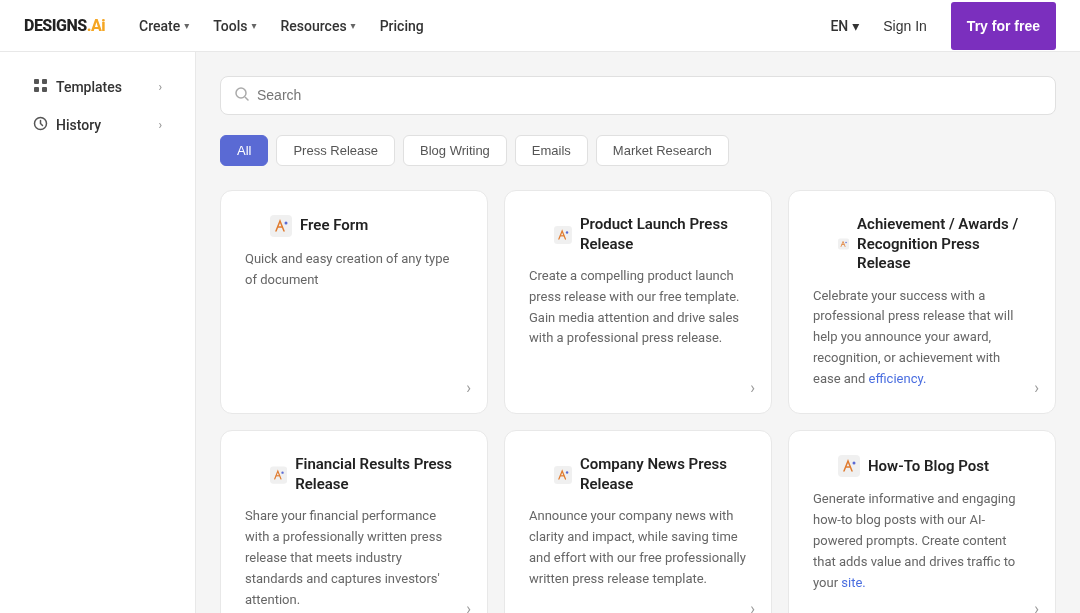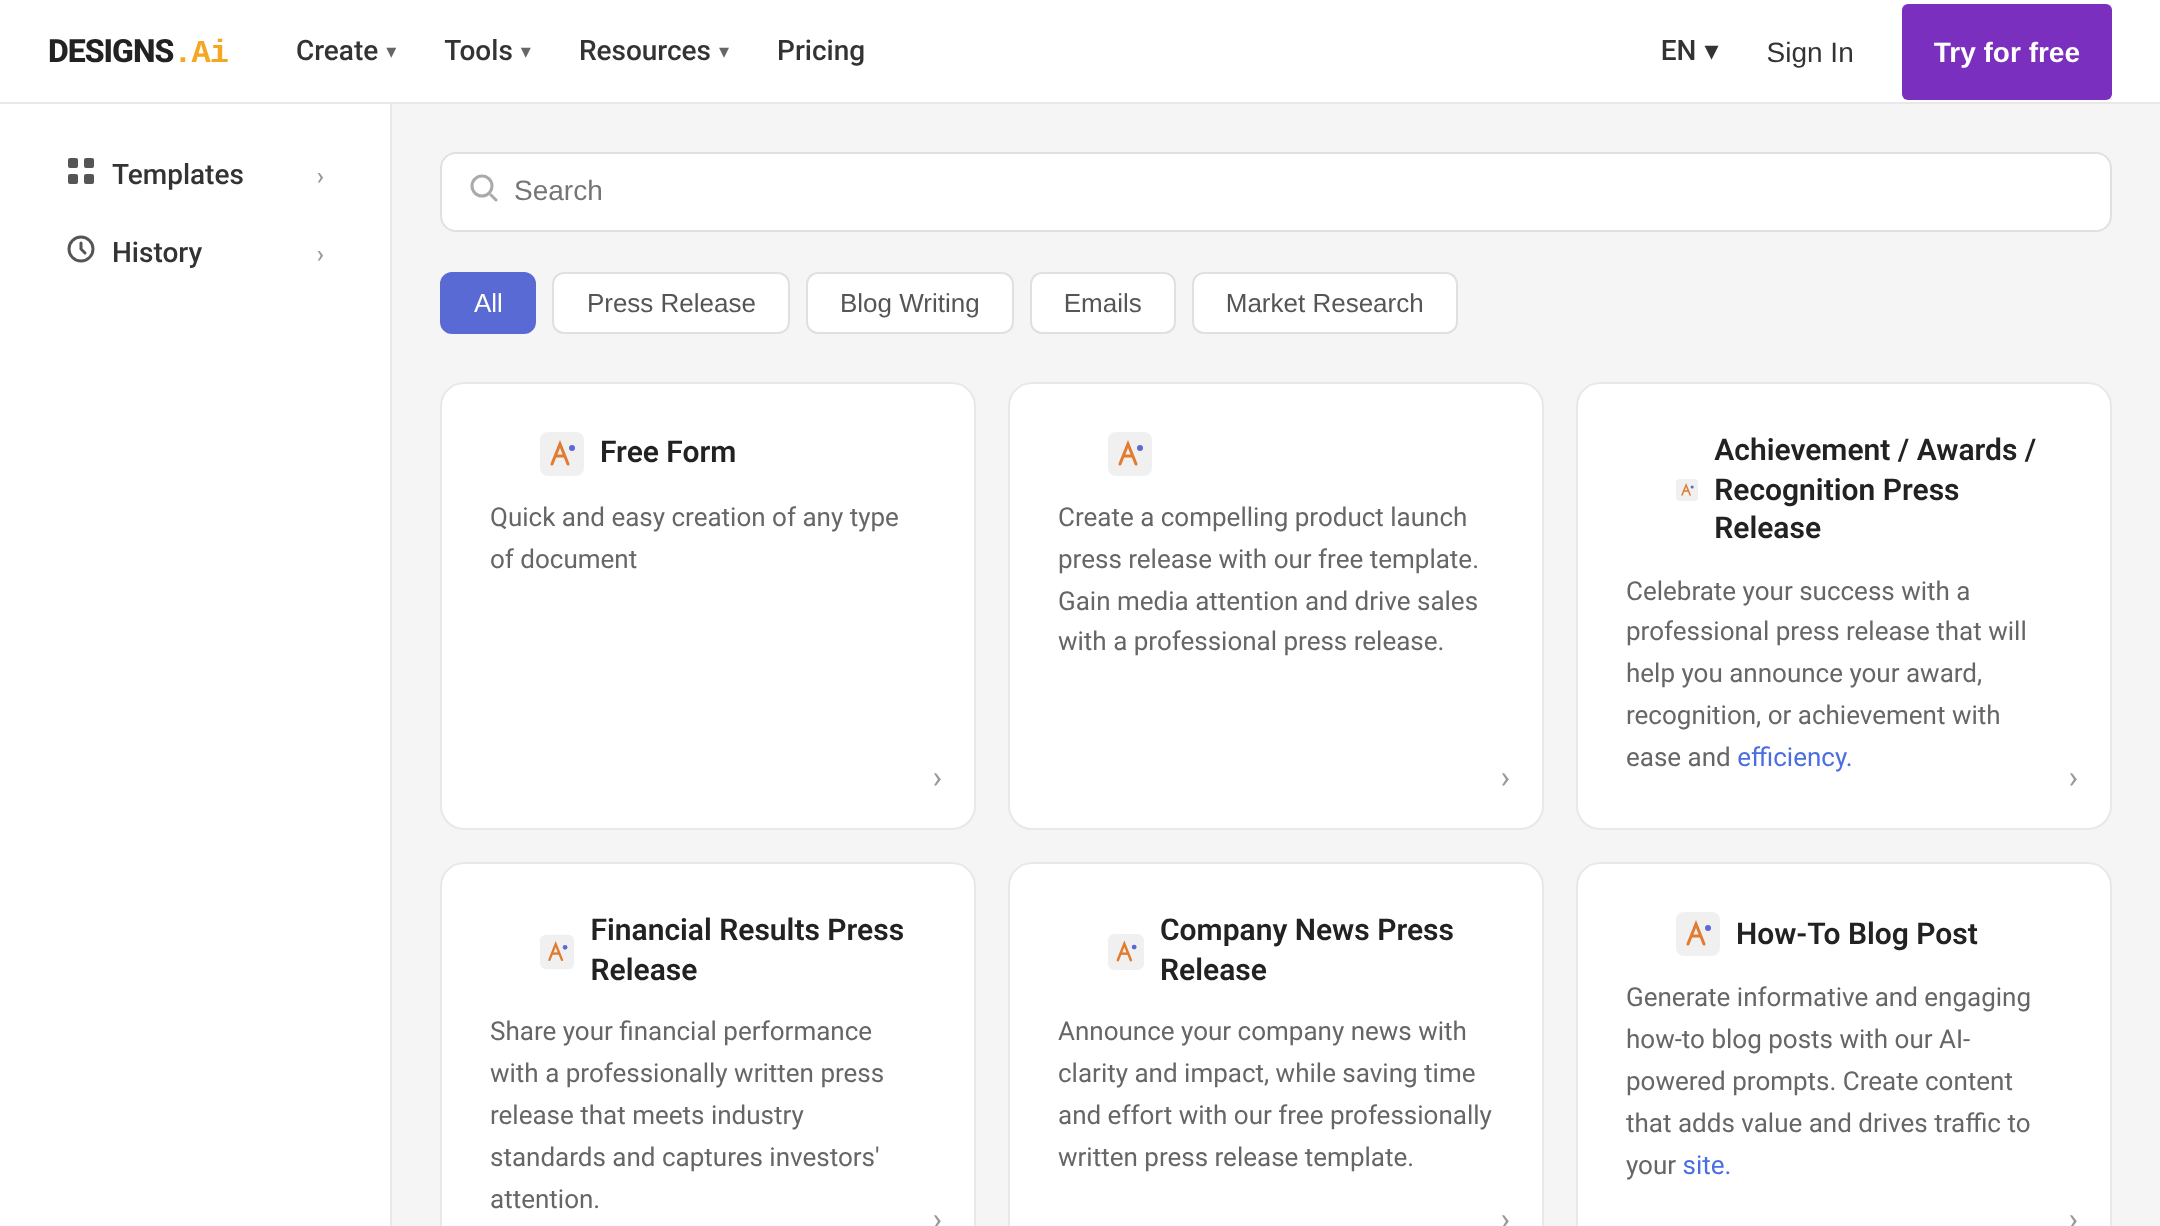--- a/index.html
+++ b/index.html
@@ -17,21 +17,21 @@
       top: 0; left: 0; right: 0;
       z-index: 100;
     }
     .navbar-logo {
       display: flex;
       align-items: center;
       gap: 4px;
       margin-right: 24px;
     }
     .logo-text { font-weight: 800; font-size: 16px; color: #222; letter-spacing: -0.5px; }
-    .logo-ai { color: #f5a623; font-weight: 800; font-family: Liberation Mono, monospace; }
+    .logo-ai { color: #f5a623; font-weight: 800; }
     .nav-links { display: flex; align-items: center; gap: 4px; flex: 1; }
     .nav-item {
       display: flex; align-items: center; gap: 4px;
       padding: 6px 10px;
       cursor: pointer;
       font-size: 14px;
       color: #333;
       border-radius: 4px;
       font-weight: 500;
     }
@@ -269,20 +269,21 @@
       </div>
 
       <div class="card">
         <div class="card-header">
           <svg class="ai-logo-svg" viewBox="0 0 22 22" fill="none">
             <rect width="22" height="22" rx="4" fill="#f0f0f0"></rect>
             <path d="M6 16L10 6L14 16" stroke="#e07b2f" stroke-width="1.5" stroke-linecap="round"></path>
             <path d="M7.5 12h5" stroke="#e07b2f" stroke-width="1.5"></path>
             <circle cx="16" cy="8" r="1.5" fill="#5a6ad4"></circle>
           </svg>
+          <span class="card-title">Product Launch Press Release</span>
         </div>
         <p class="card-desc">Create a compelling product launch press release with our free template. Gain media attention and drive sales with a professional press release.</p>
         <span class="card-arrow">›</span>
       </div>
 
       <div class="card">
         <div class="card-header">
           <svg class="ai-logo-svg" viewBox="0 0 22 22" fill="none">
             <rect width="22" height="22" rx="4" fill="#f0f0f0"></rect>
             <path d="M6 16L10 6L14 16" stroke="#e07b2f" stroke-width="1.5" stroke-linecap="round"></path>

